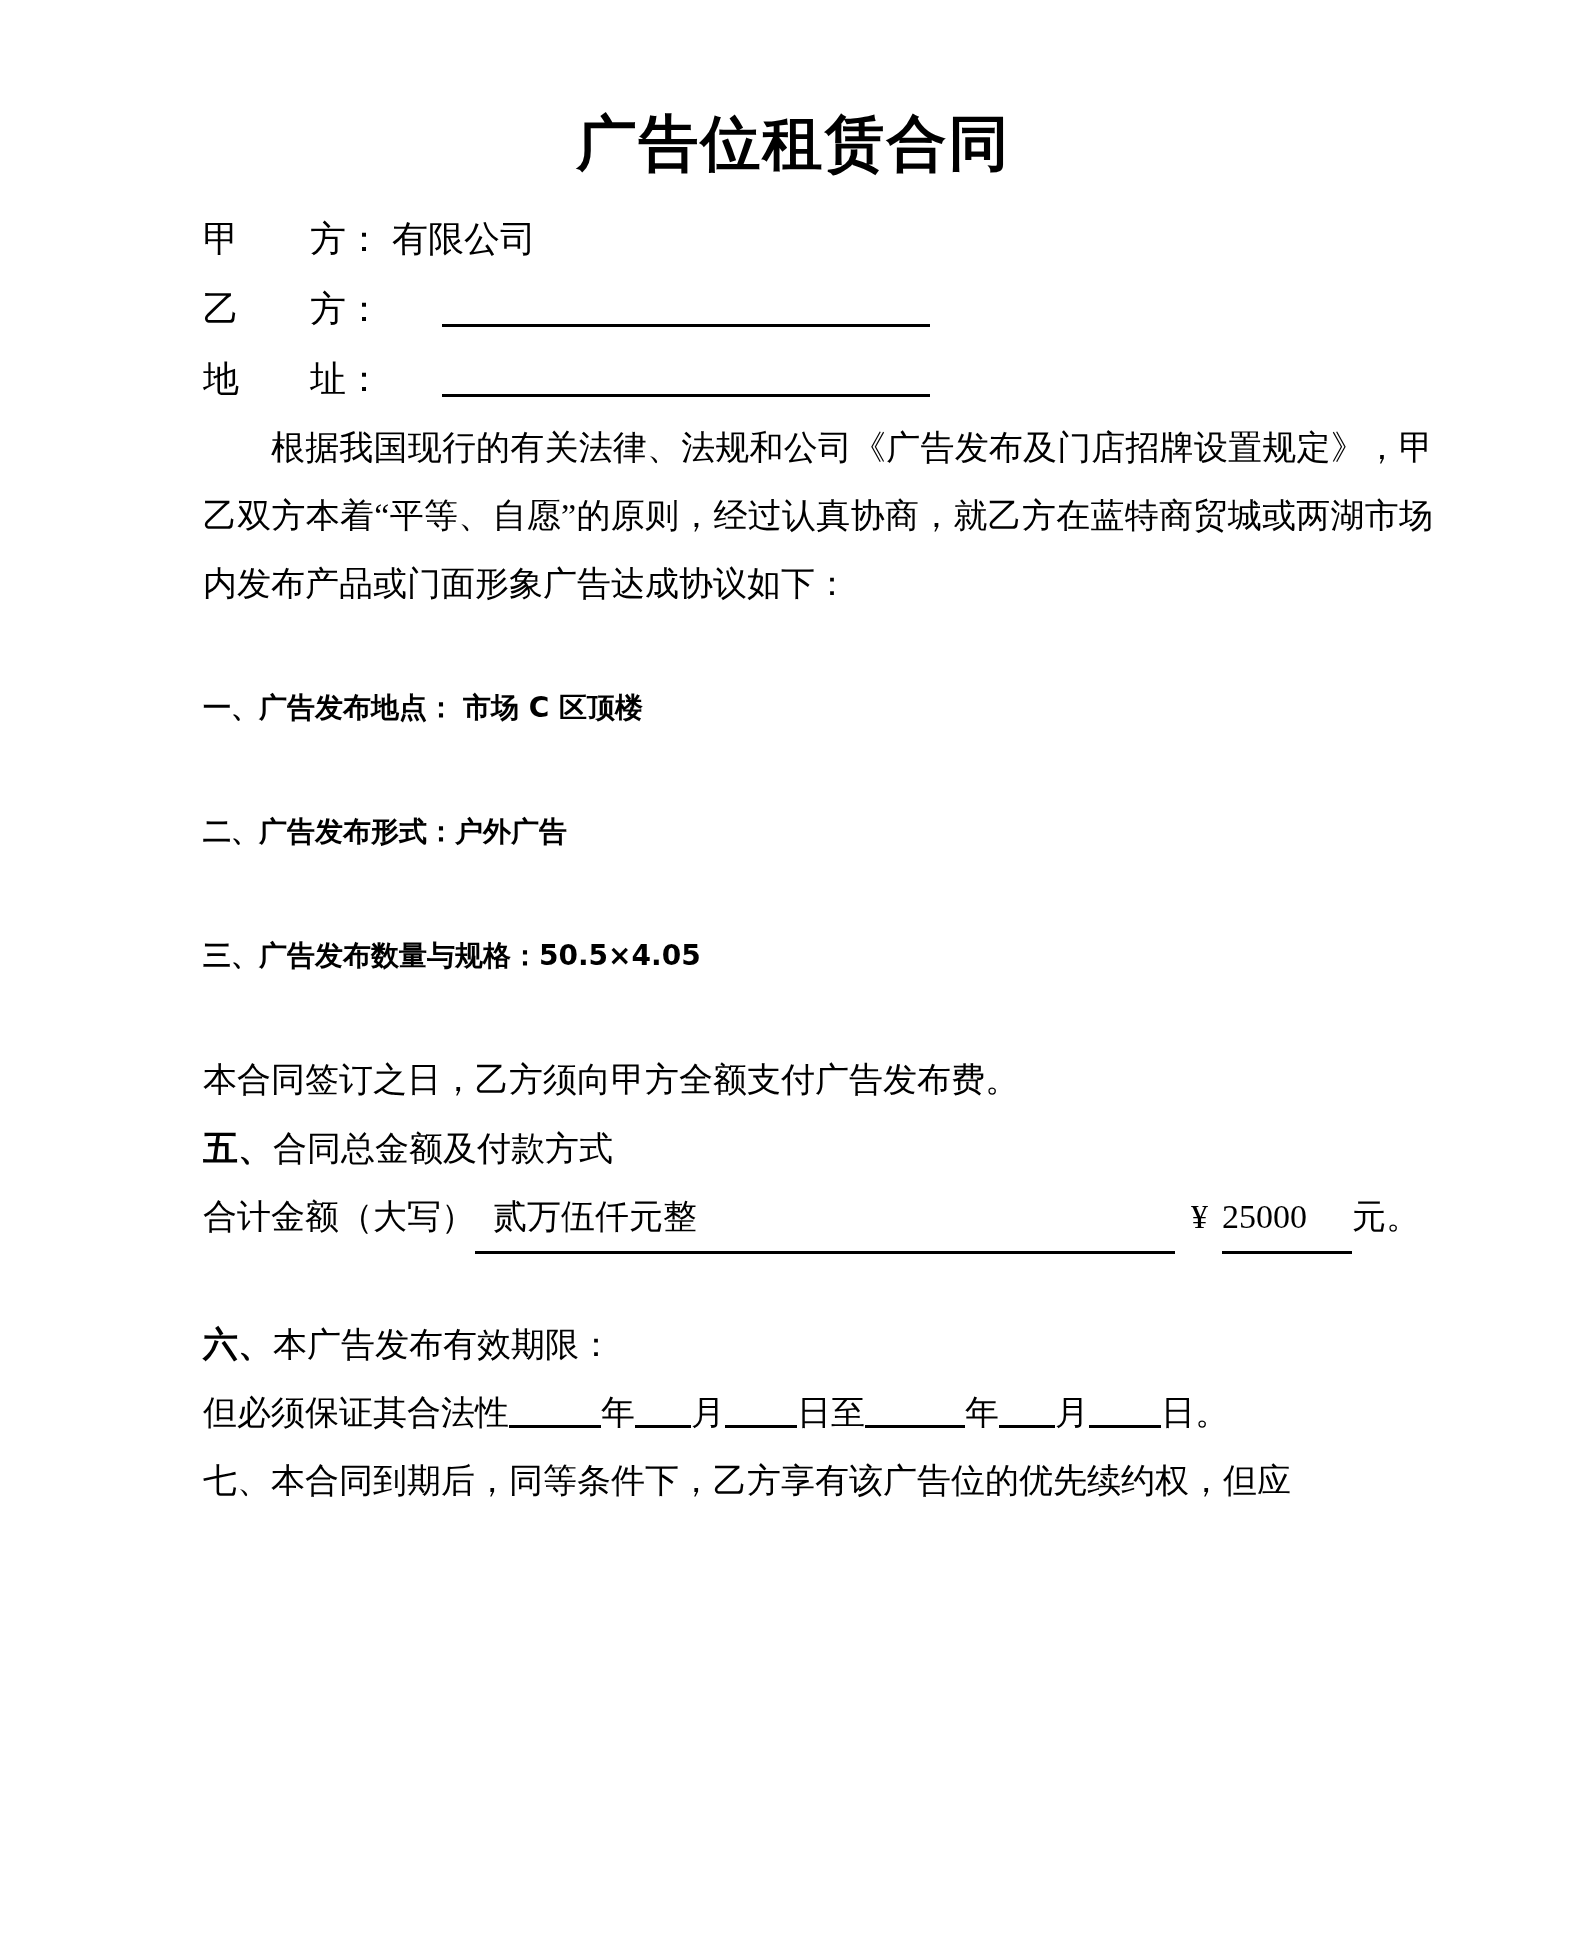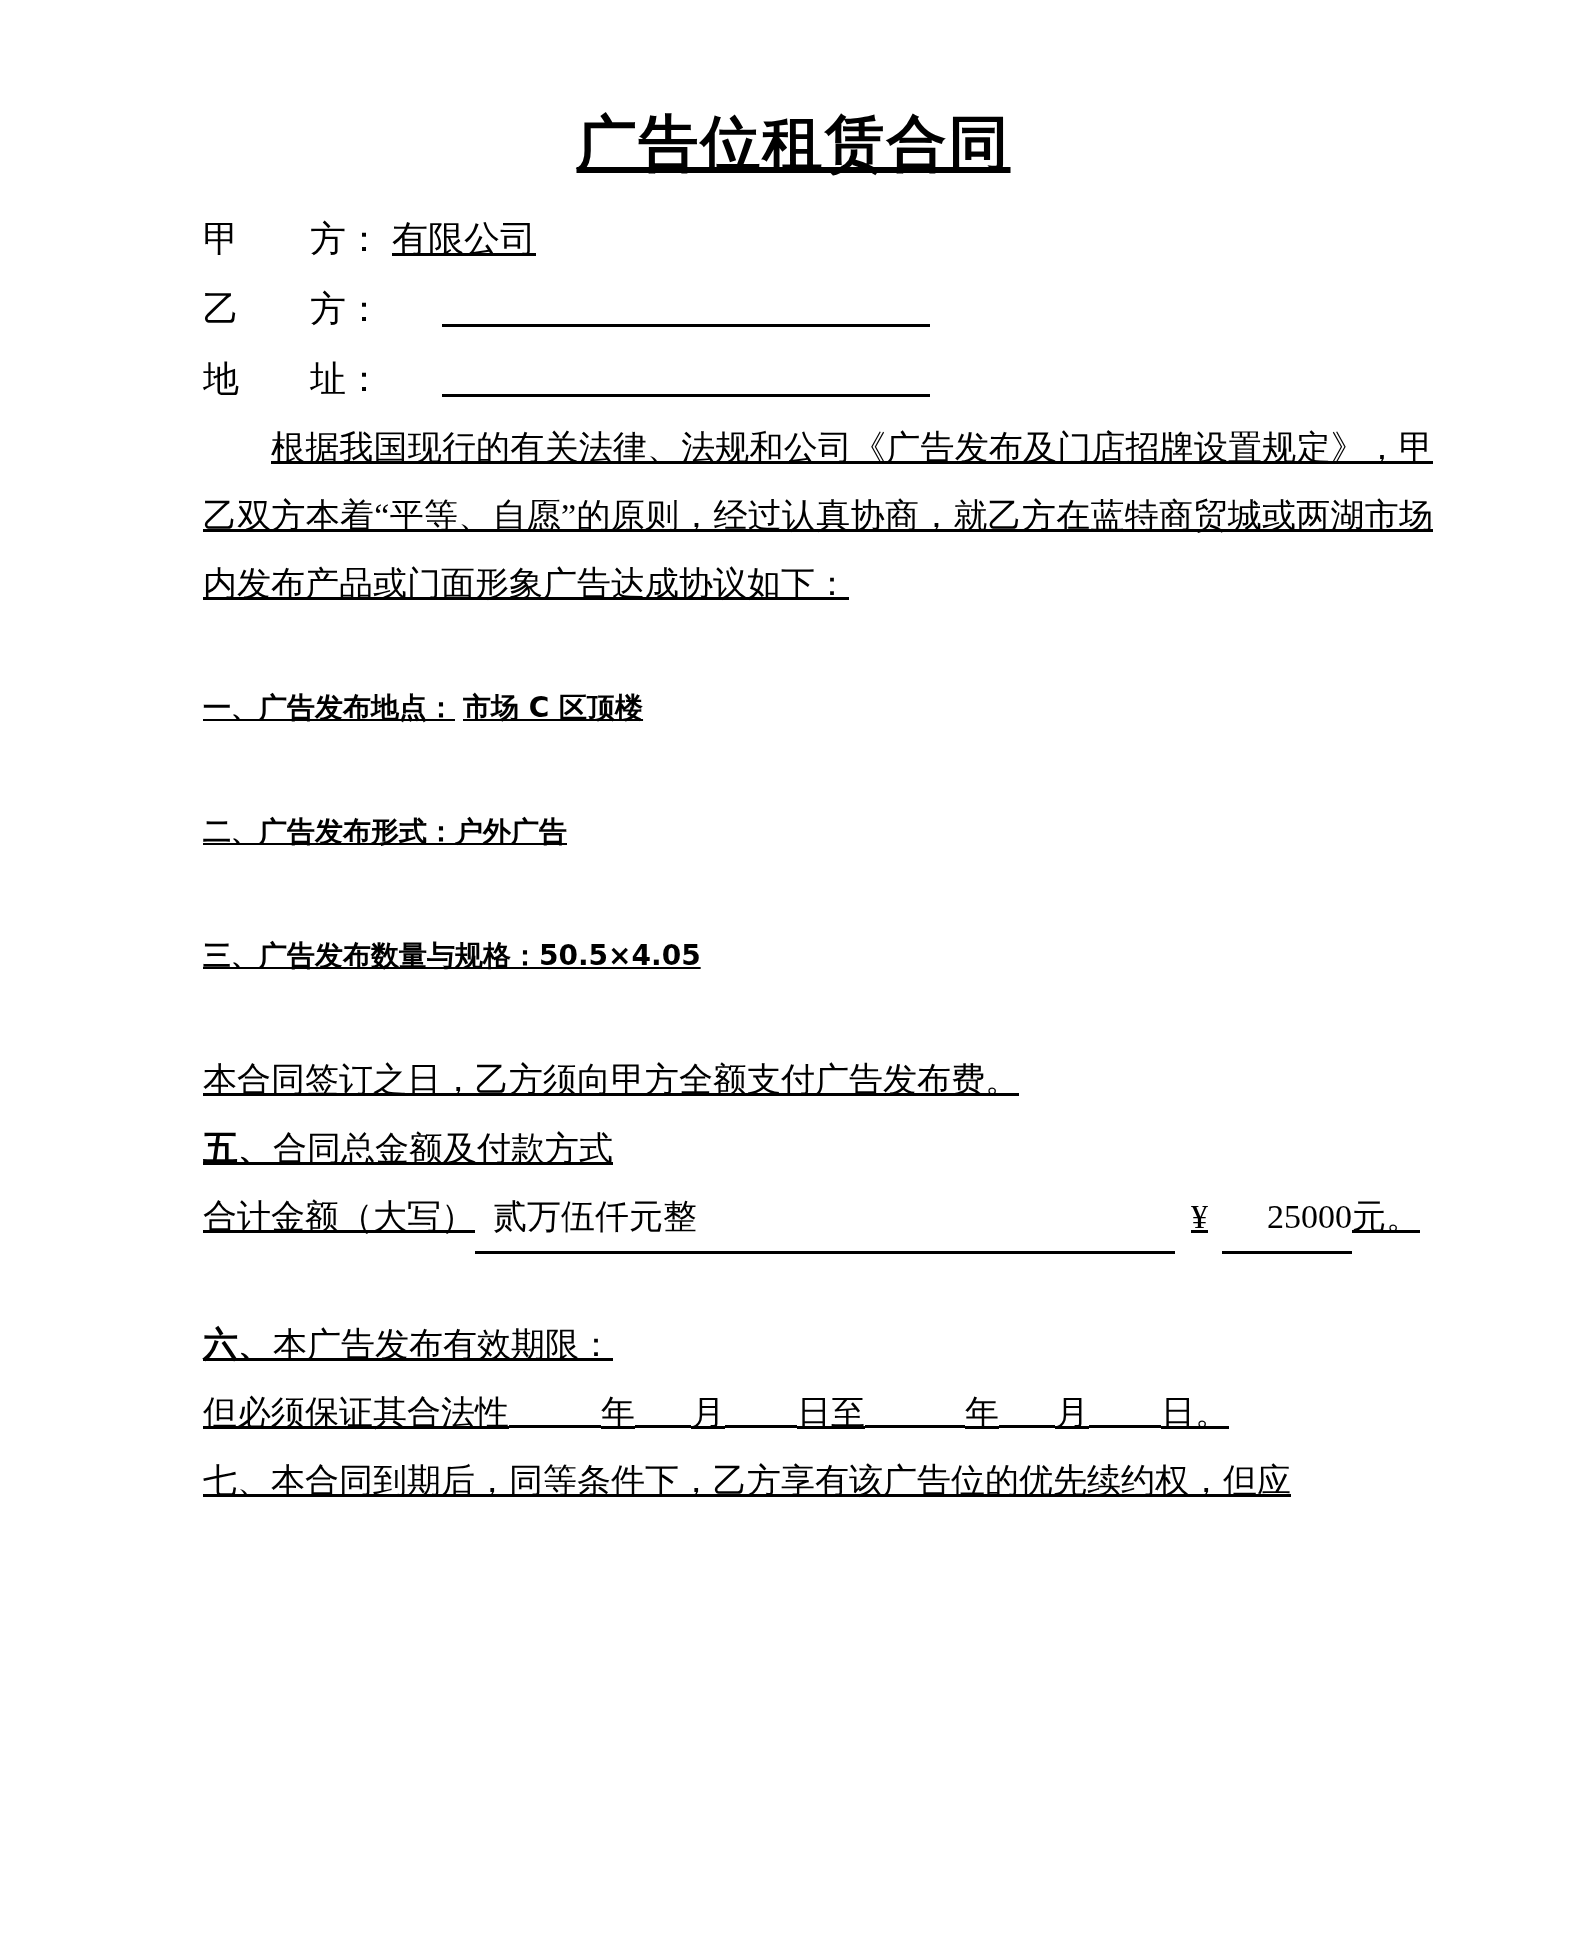--- a/index.html
+++ b/index.html
@@ -13,21 +13,20 @@
     height: 1947px;
     overflow: hidden;
     font-family: "Liberation Serif", "DejaVu Serif", serif;
     font-size: 34px;
     line-height: 68px;
   }
   .page {
     width: 1587px;
     height: 1947px;
     box-sizing: border-box;
-    text-decoration: underline;
   }
   .content {
     margin-left: 203px;
     width: 1230px;
   }
   
   .doc-title {
     margin: 0;
     padding-top: 112px;
     width: 1587px;
@@ -97,21 +96,21 @@
   .s4-blank1 { width: 205px; margin-right: 14px; }
   .s4-blank2 { width: 212px; margin: 0 8px; }
   .money-line { white-space: nowrap; }
   .amount-words {
     width: 700px;
     text-align: left;
     padding-left: 18px;
     box-sizing: border-box;
   }
   .currency { margin-left: 16px; margin-right: 14px; }
-  .amount-number { width: 130px; text-align: right; }
+  .amount-number { width: 130px; text-align: left; }
   .date-line { white-space: nowrap; }
   .b-sm { width: 56px;  height: 34px; vertical-align: -4px; }
   .b-md { width: 72px;  height: 34px; vertical-align: -4px; }
   .b-yr { width: 92px;  height: 34px; vertical-align: -4px; }
   .b-yr2{ width: 100px; height: 34px; vertical-align: -4px; }
 </style>
 </head>
 <body>
 
 <div class="page">

